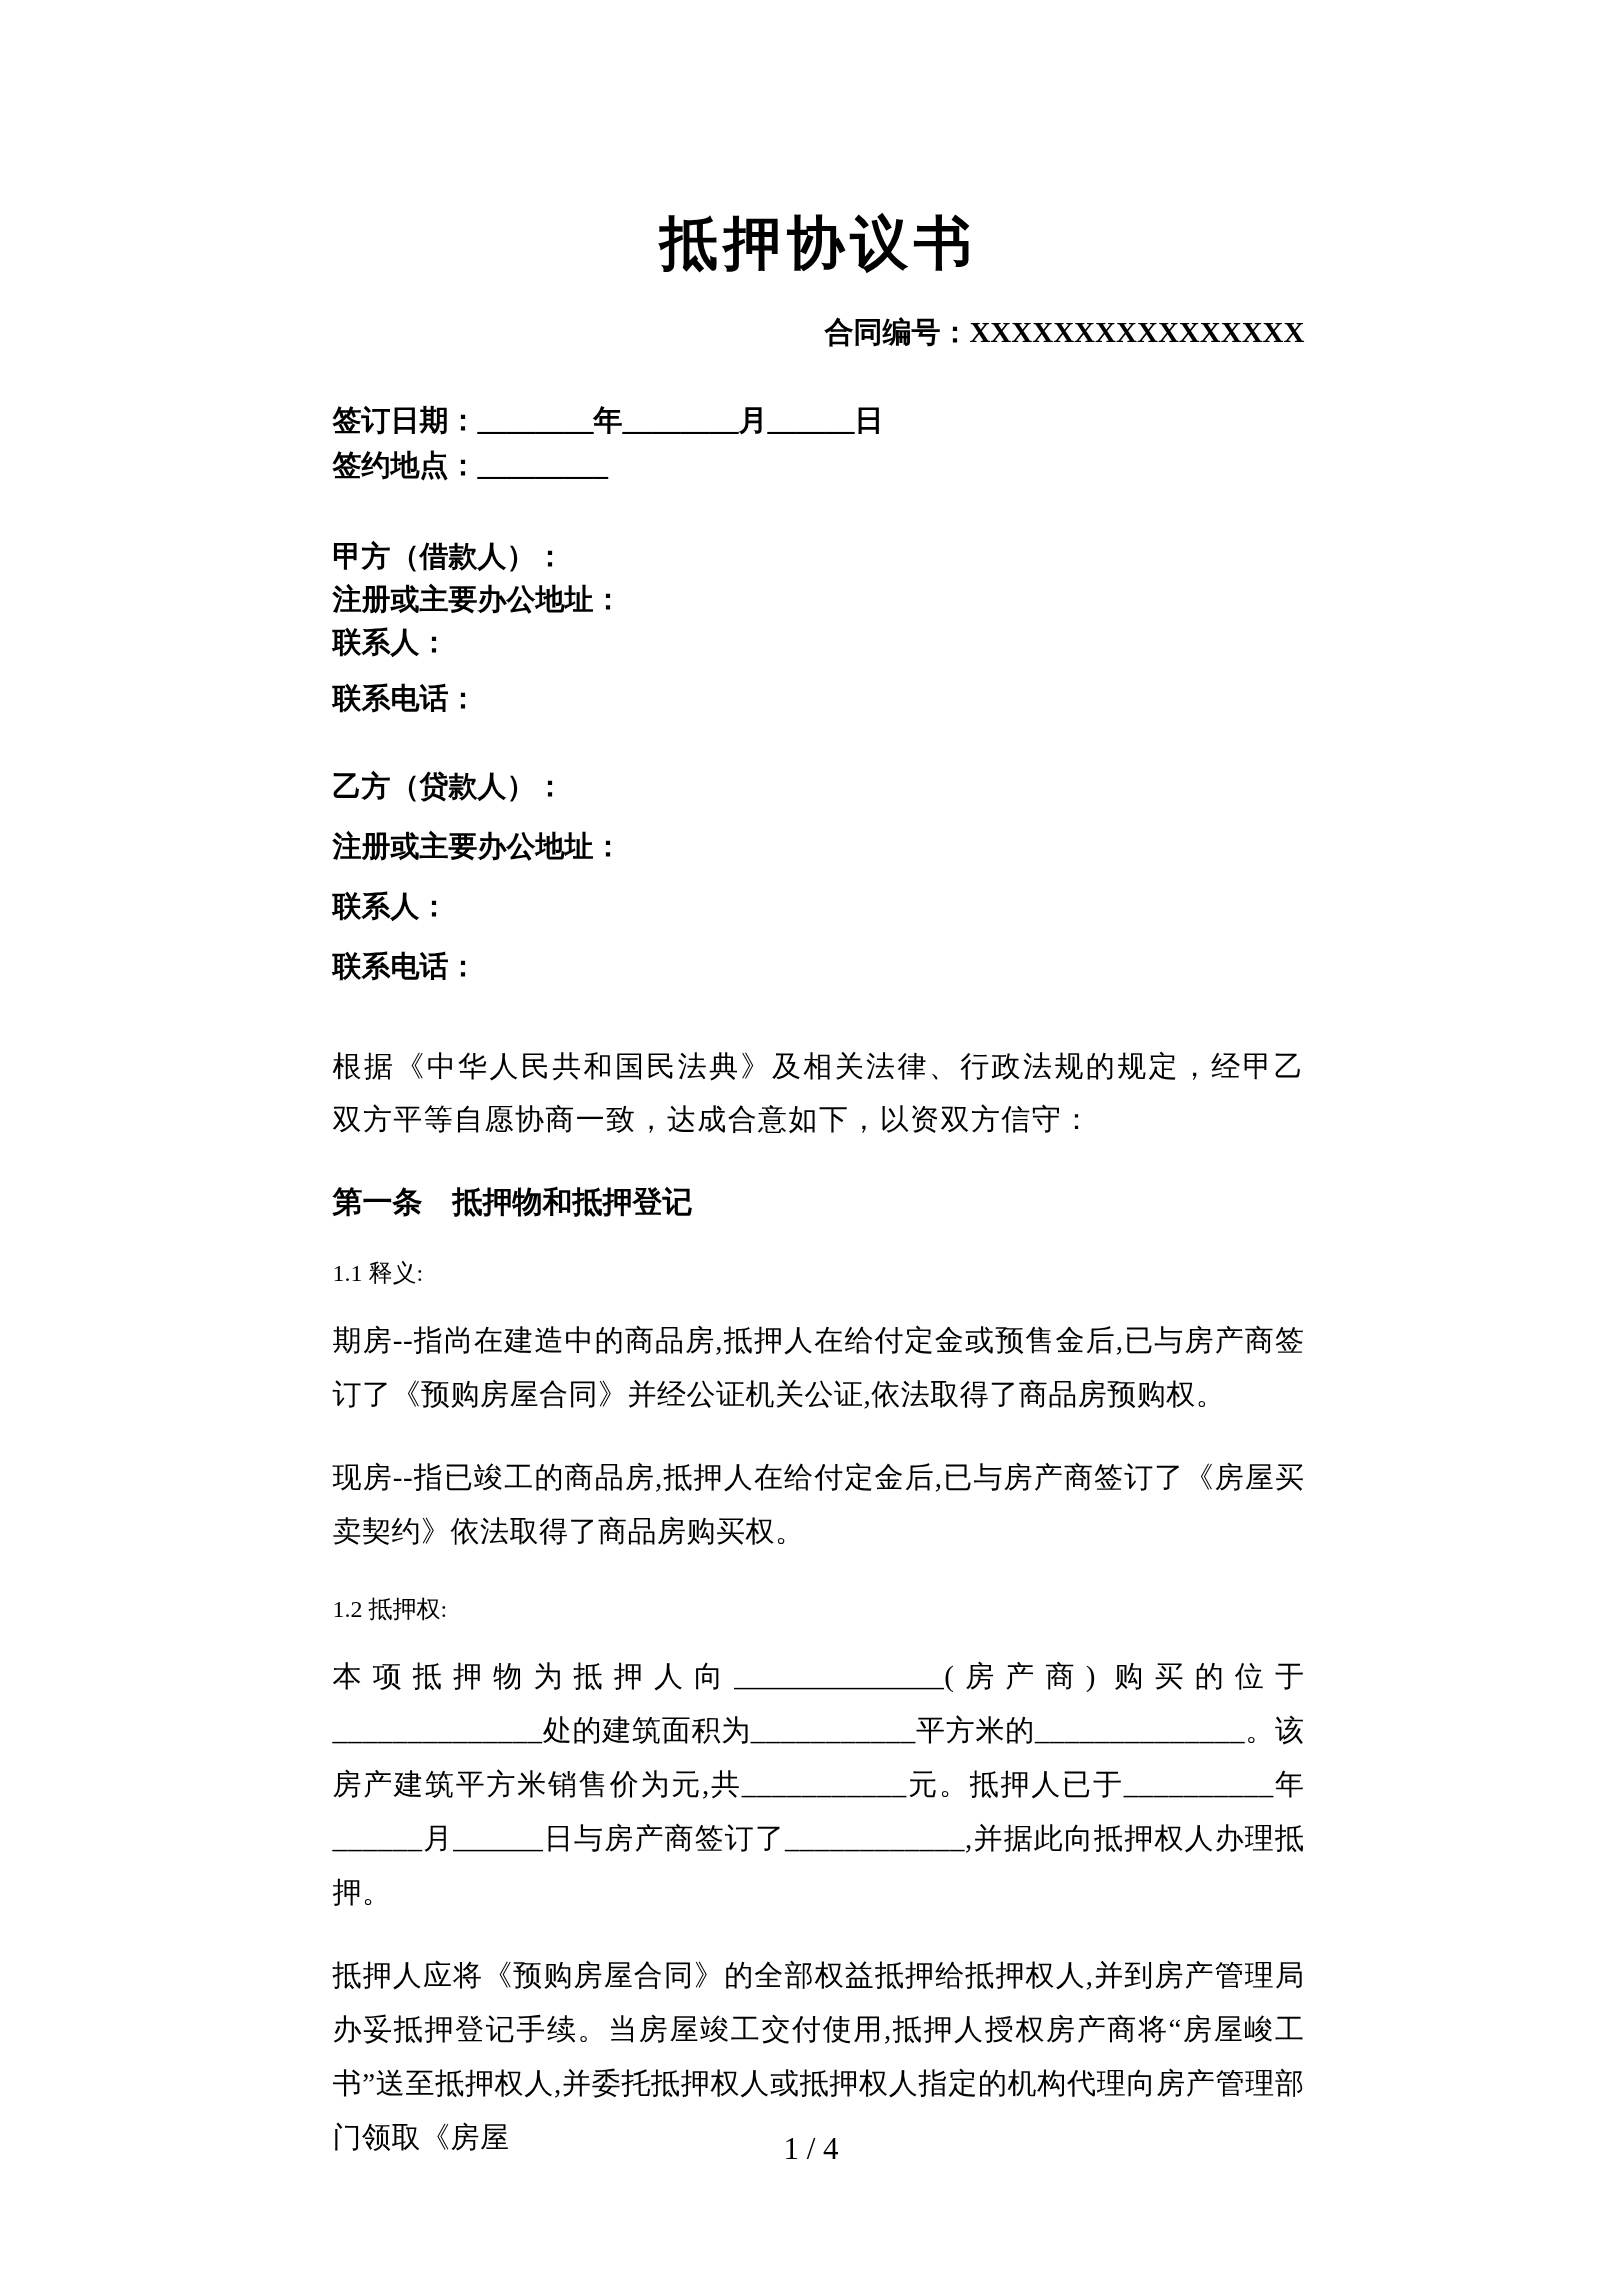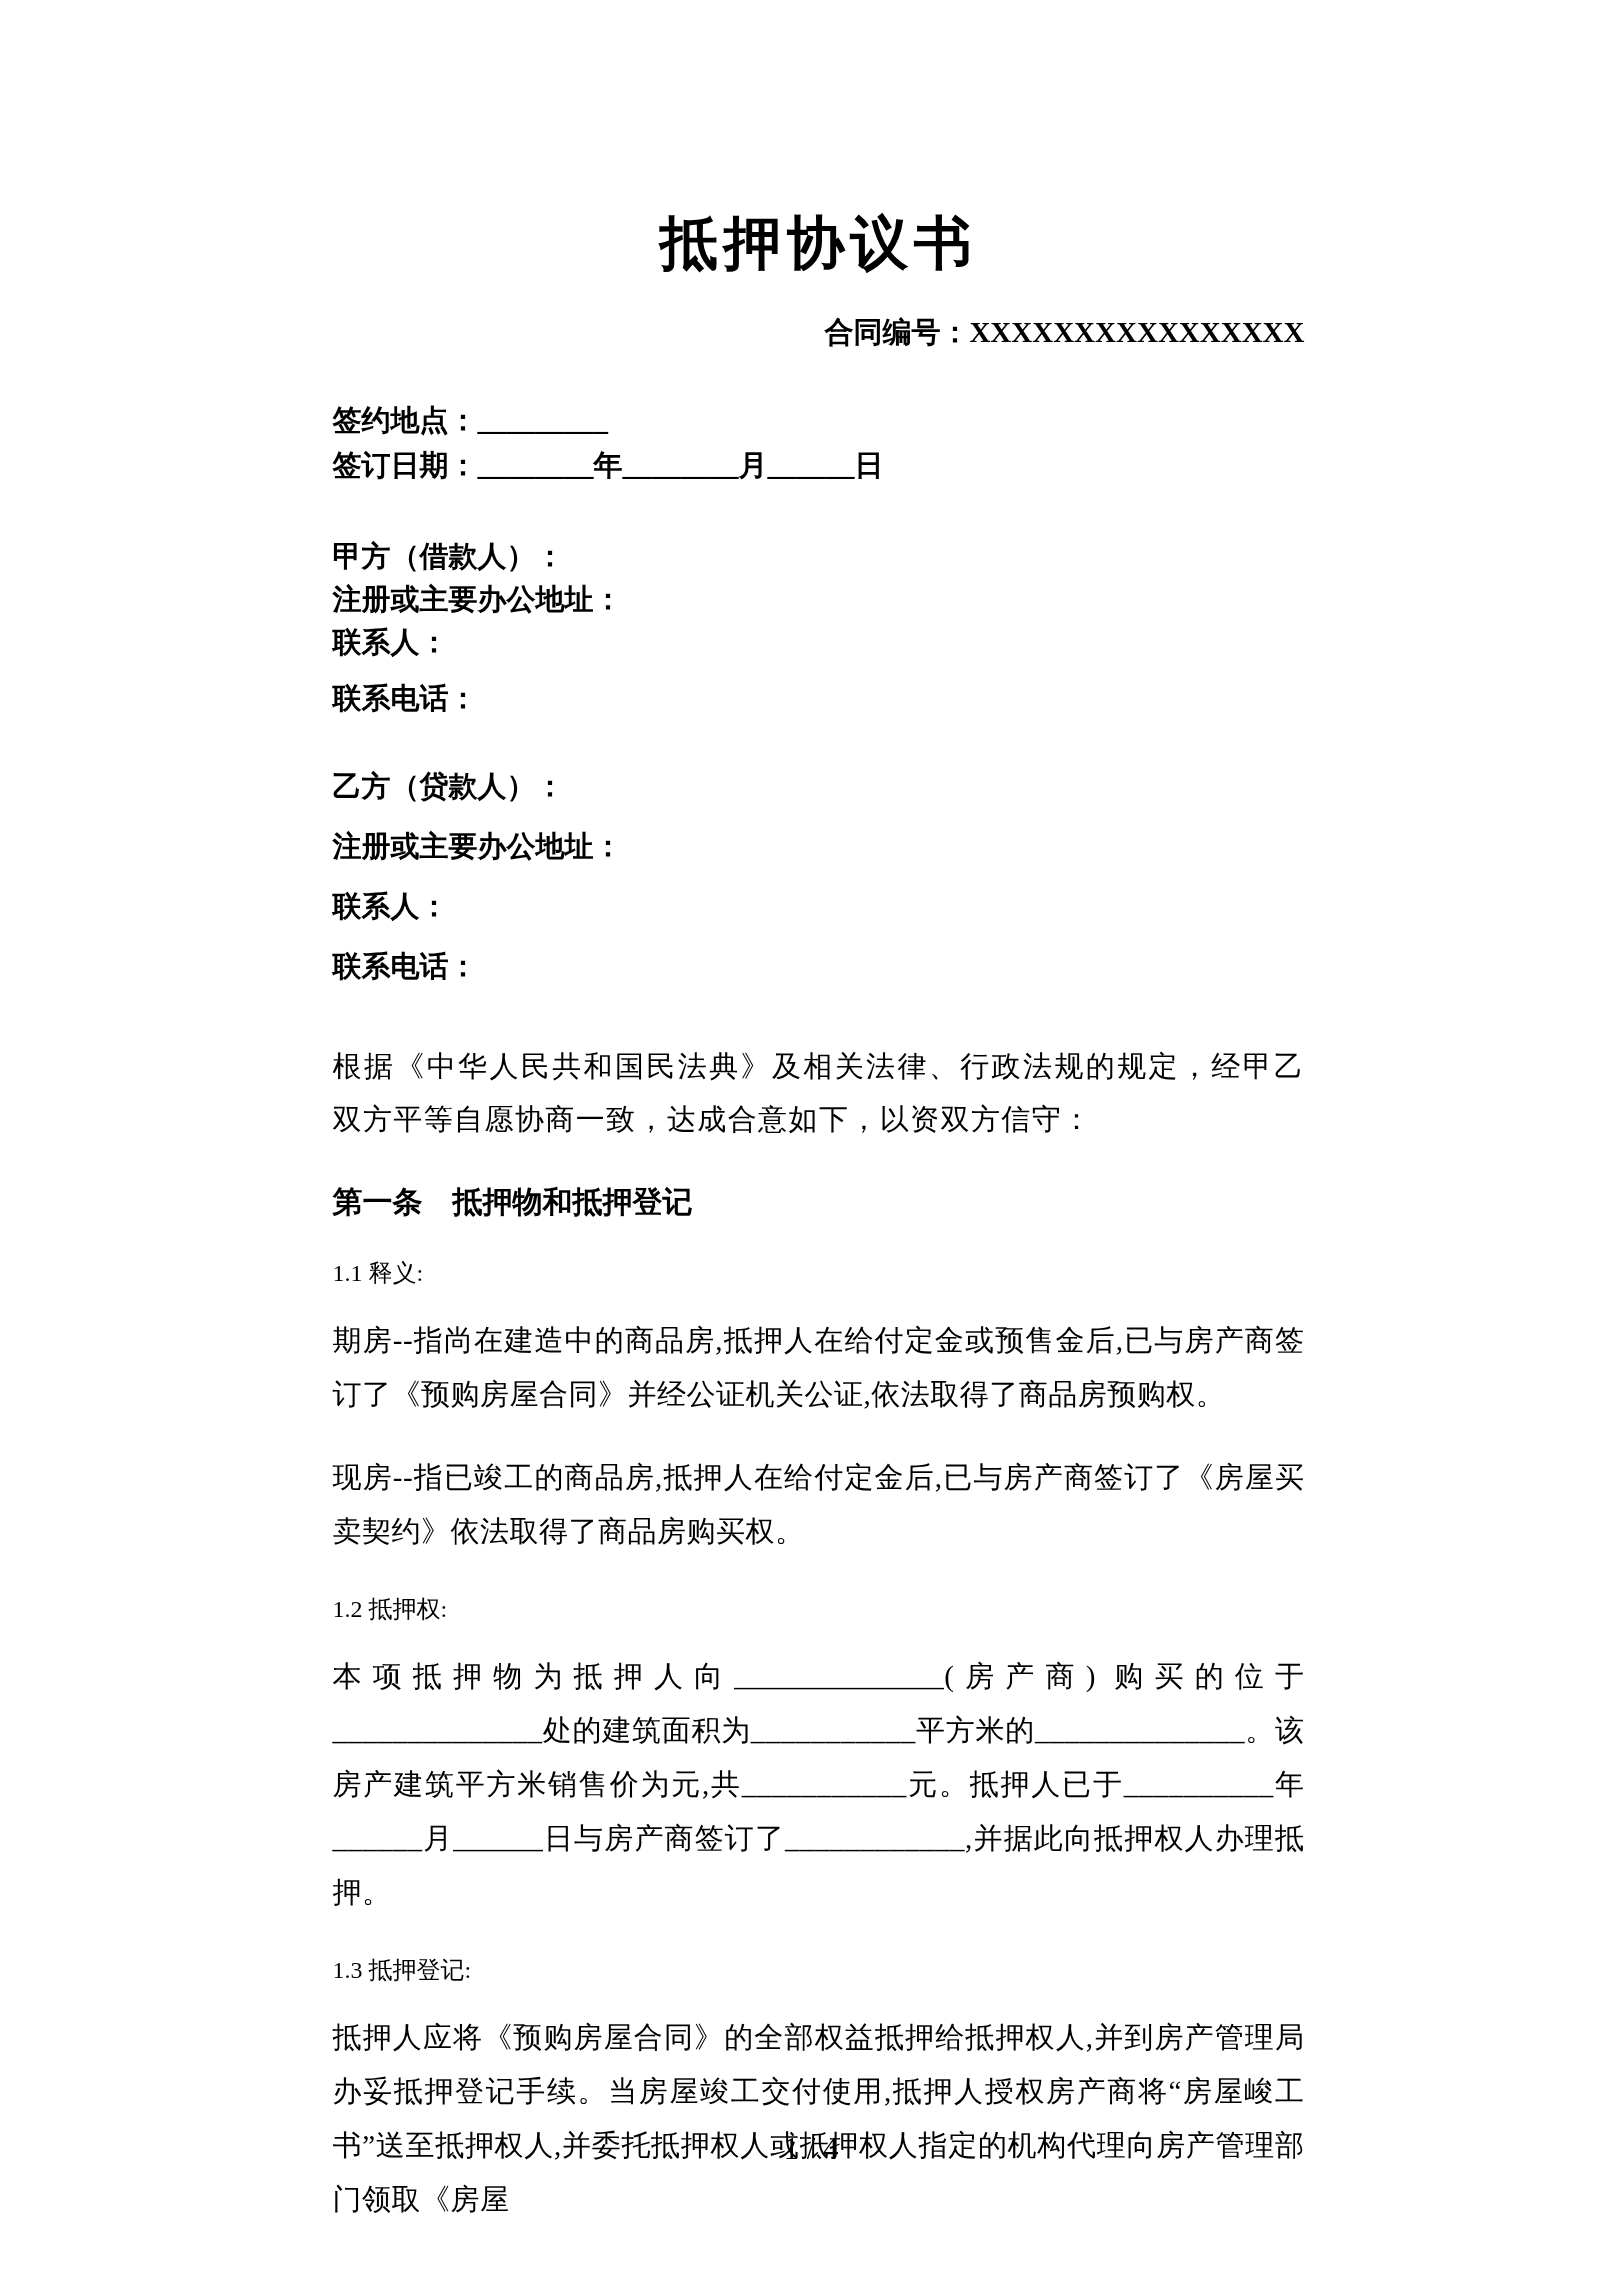--- a/index.html
+++ b/index.html
@@ -87,22 +87,22 @@
 </head>
 <body>
 
 <div class="page">
 
   <h1 class="doc-title">抵押协议书</h1>
 
   <div class="contract-line"><span>合同编号：</span><span>XXXXXXXXXXXXXXXX</span></div>
 
   <div class="sign-block">
+    <div class="sign-line"><span>签订日期：</span><span>________</span><span>年</span><span>________</span><span>月</span><span>______</span><span>日</span></div>
     <div class="sign-line"><span>签约地点：</span><span>_________</span></div>
-    <div class="sign-line"><span>签订日期：</span><span>________</span><span>年</span><span>________</span><span>月</span><span>______</span><span>日</span></div>
   </div>
 
   <div class="party-block party-a">
     <div class="p-line">甲方（借款人）：</div>
     <div class="p-line">注册或主要办公地址：</div>
     <div class="p-line">联系人：</div>
     <div class="p-line phone-line">联系电话：</div>
   </div>
 
   <div class="party-block party-b">
@@ -116,19 +116,18 @@
 
   <div class="article-heading">第一条　抵押物和抵押登记</div>
 
   <div class="clause-label">1.1 释义:</div>
   <p class="clause-para">期房--指尚在建造中的商品房,抵押人在给付定金或预售金后,已与房产商签订了《预购房屋合同》并经公证机关公证,依法取得了商品房预购权。</p>
   <p class="clause-para">现房--指已竣工的商品房,抵押人在给付定金后,已与房产商签订了《房屋买卖契约》依法取得了商品房购买权。</p>
 
   <div class="clause-label">1.2 抵押权:</div>
   <p class="clause-para">本项抵押物为抵押人向______________(房产商) 购买的位于______________处的建筑面积为___________平方米的______________。该房产建筑平方米销售价为元,共___________元。抵押人已于__________年______月______日与房产商签订了____________,并据此向抵押权人办理抵押。</p>
 
-  <div class="clause-label">1.3 抵押登记:</div>
   <p class="clause-para">抵押人应将《预购房屋合同》的全部权益抵押给抵押权人,并到房产管理局办妥抵押登记手续。当房屋竣工交付使用,抵押人授权房产商将“房屋峻工书”送至抵押权人,并委托抵押权人或抵押权人指定的机构代理向房产管理部门领取《房屋</p>
 
   <div class="page-footer">1 / 4</div>
 
 </div>
 
 
 </body></html>

